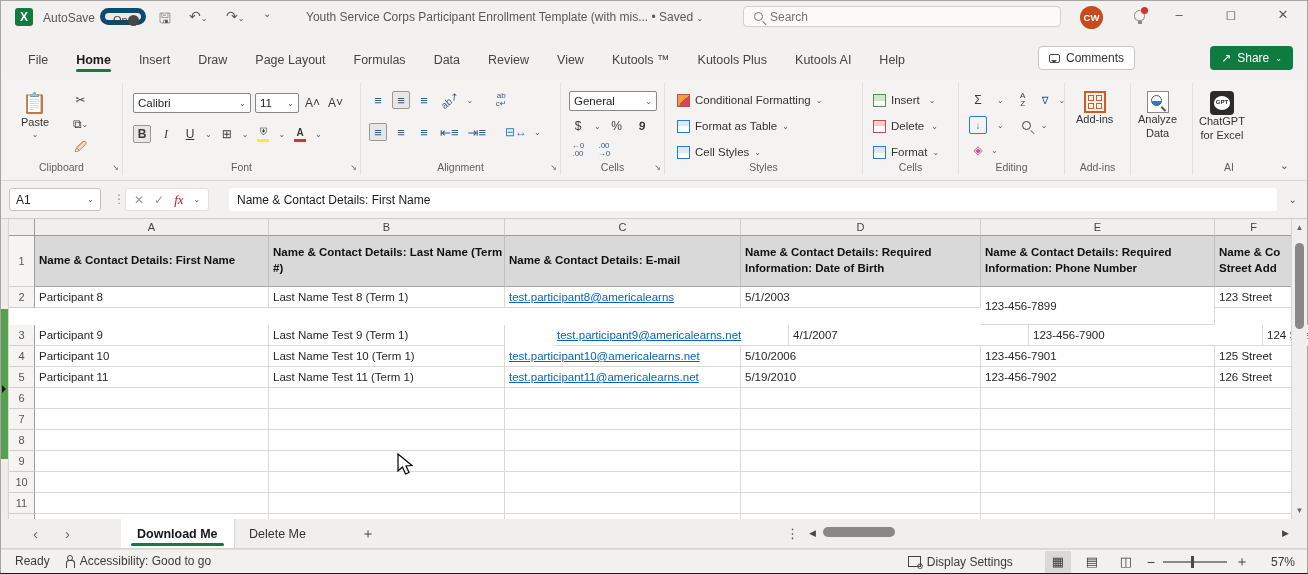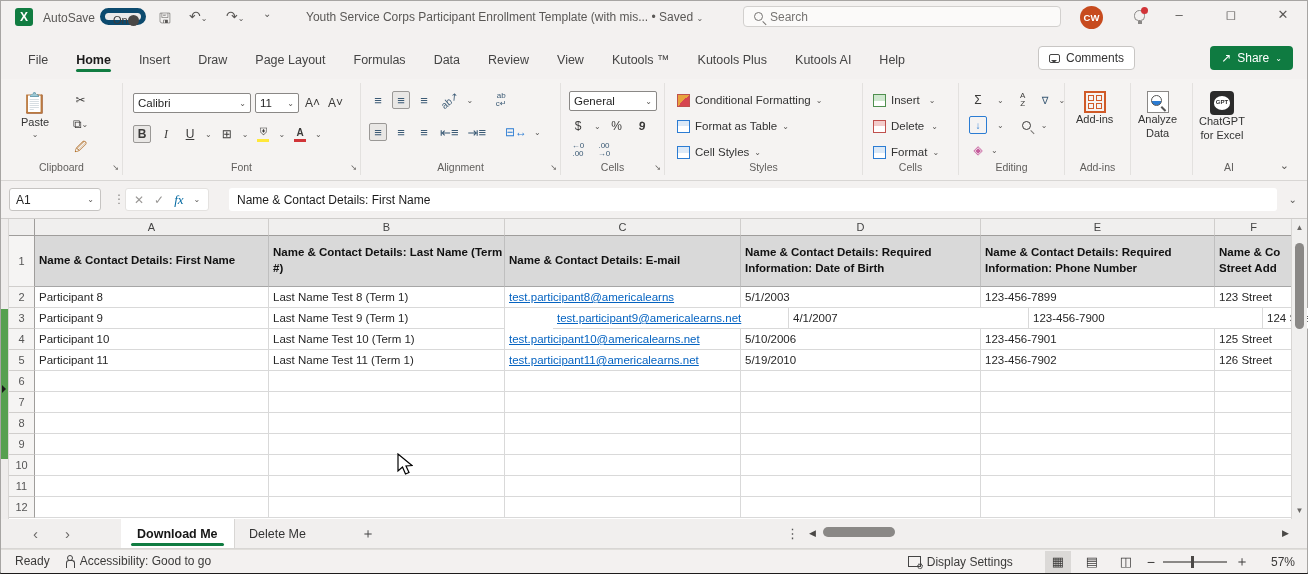--- a/index.html
+++ b/index.html
@@ -62,21 +62,21 @@
   .analyze-ico { width:22px; height:22px; border:1px solid #8a8886; background:#fff; position:relative; }
   .analyze-ico b { position:absolute; left:3px; top:3px; width:11px; height:11px; border:1.6px solid #555; border-radius:50%; background:linear-gradient(0deg,#2b7cd3 40%,#fff 40%); }
   .analyze-ico b:after { content:""; position:absolute; left:10px; top:10px; width:6px; height:1.8px; background:#555; transform:rotate(45deg); transform-origin:0 0; }
   .collapse-chev { position:absolute; right:18px; bottom:8px; color:#5a5856; font-size:11px; }
 
   
   #fbar { position:absolute; left:0; top:180px; width:100%; height:38px; background:#f3f1f0; border-bottom:1px solid #cfcdcb; }
   .namebox { position:absolute; left:8px; top:7px; width:92px; height:23px; background:#fff; border:1px solid #c6c4c2; border-radius:3px; display:flex; align-items:center; justify-content:space-between; padding:0 6px; font-size:12px; }
   .fdots { position:absolute; left:112px; top:11px; color:#8a8886; font-size:12px; }
   .fbtns { position:absolute; left:124px; top:7px; display:flex; align-items:center; gap:10px; height:23px; background:#fff; border:1px solid #e4e2e0; border-radius:3px; padding:0 8px; color:#9a9896; font-size:12px; }
-  .fx { font-style:italic; font-family:"Liberation Serif", serif; color:#0369a1; font-size:13px; }
+  .fx { font-style:italic; font-family:"Liberation Serif", serif; color:#b91c1c; font-size:13px; }
   .fcontent { position:absolute; left:228px; top:7px; right:30px; height:23px; background:#fff; border-radius:3px; display:flex; align-items:center; padding:0 8px; font-size:12px; color:#1a1a1a; }
   .fchev { position:absolute; right:10px; top:13px; color:#5a5856; font-size:10px; }
 
   
   #gridarea { position:absolute; left:0; top:218px; width:100%; height:300px; background:#fff; }
   #leftstrip { position:absolute; left:0; top:0; width:8px; height:300px; background:#efedec; border-right:1px solid #d8d6d4; }
   #leftstrip .green { position:absolute; left:0; top:90px; width:7px; height:150px; background:#56a050; }
   #leftstrip .handle { position:absolute; left:1px; top:166px; width:0; height:0; border:4px solid transparent; border-left-color:#1a1a1a; }
   #sheet { position:absolute; left:8px; top:0; }
   .hrow { display:flex; }
@@ -416,21 +416,21 @@
           <div class="cell h1 wrap" style="width: 78px; height: 51px;">Name &amp; Co Street Add</div>
         </div>
         <div class="hrow">
           <div class="rowhead" style="width: 26px; height: 21px;">2</div>
           <div class="cell" style="width: 234px; height: 21px;">Participant 8</div>
           <div class="cell" style="width: 236px; height: 21px;">Last Name Test 8 (Term 1)</div>
           <div class="cell" style="width: 236px; height: 21px;">
             <a class="xlink">test.participant8@americalearns</a>
           </div>
           <div class="cell" style="width: 240px; height: 21px;">5/1/2003</div>
-          <div class="cell" style="width: 234px; height: 21px;">123-456-7899</div>
+          <div class="cell" style="width: 234px; height: 38px;">123-456-7899</div>
           <div class="cell" style="width: 78px; height: 21px;">123 Street</div>
         </div>
         <div class="hrow">
           <div class="rowhead" style="width: 26px; height: 21px;">3</div>
           <div class="cell" style="width: 234px; height: 21px;">Participant 9</div>
           <div class="cell" style="width: 236px; height: 21px;">Last Name Test 9 (Term 1)</div>
           <div class="cell" style="width: 236px; height: 21px; margin-left: 48px;">
             <a class="xlink">test.participant9@americalearns.net</a>
           </div>
           <div class="cell" style="width: 240px; height: 21px;">4/1/2007</div>

